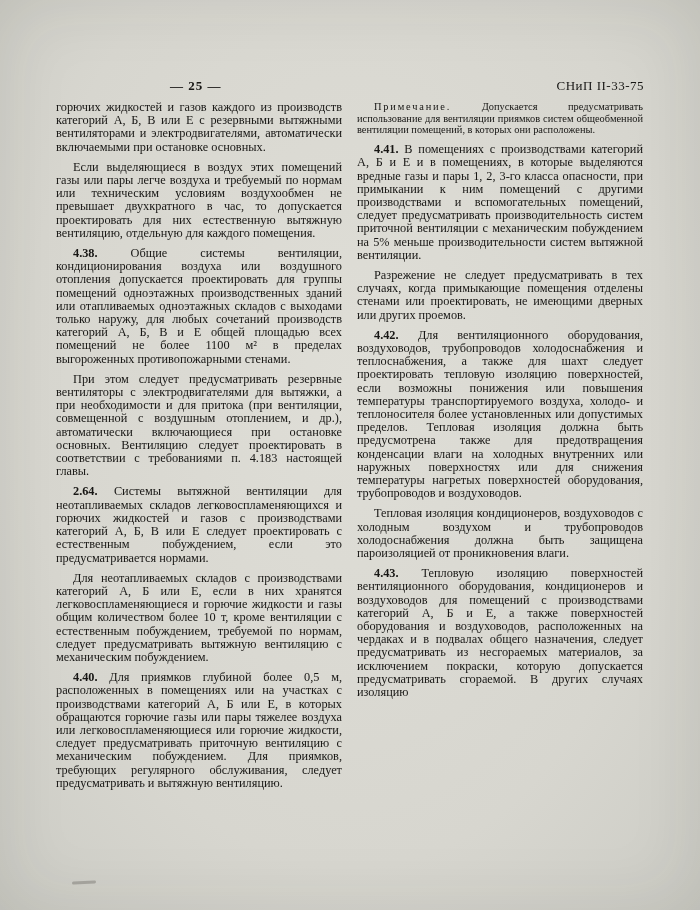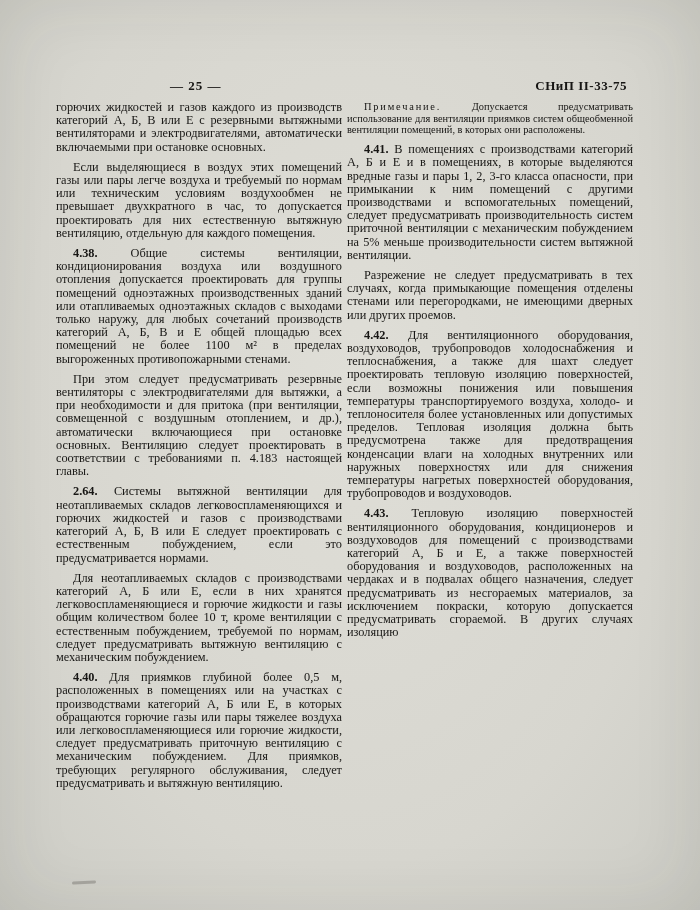--- a/index.html
+++ b/index.html
@@ -10,26 +10,26 @@
     background-image:radial-gradient(ellipse at 50% 42%, #dfded7 0%, #d7d6cf 65%, #ccccc5 100%);
     font-family:"Liberation Serif","DejaVu Serif",serif;
     color:#171614;
     box-shadow:inset 0 0 70px rgba(40,40,30,0.10);
   }
   .pagenum{
     position:absolute;top:78px;left:170px;
     font-weight:bold;font-size:13px;letter-spacing:1px;
   }
   .docref{
-    position:absolute;top:78px;right:73px;
-    font-weight:bold;font-size:13px;letter-spacing:.5px;
+    position:absolute;top:78px;right:56px;
+    font-weight:normal;font-size:13px;letter-spacing:.5px;
   }
   .columns{
     position:absolute;top:101px;left:56px;
-    display:flex;gap:5px;
+    display:flex;gap:15px;
   }
   .col{width:286px;}
   .p{
     margin:0 0 7px;
     text-indent:17px;
     text-align:justify;
     font-size:12.3px;
     line-height:13.2px;
     hyphens:auto;
   }
@@ -63,22 +63,23 @@
       <p class="p"><b class="lead">4.38.</b> <span>Общие системы вентиляции, кондиционирования воздуха или воздушного отопления допускается проектировать для группы помещений одноэтажных производственных зданий или отапливаемых одноэтажных складов с выходами только наружу, для любых сочетаний производств категорий А, Б, В и Е общей площадью всех помещений не более 1100 м² в пределах выгороженных противопожарными стенами.</span></p>
       <p class="p"><span>При этом следует предусматривать резервные вентиляторы с электродвигателями для вытяжки, а при необходимости и для притока (при вентиляции, совмещенной с воздушным отоплением, и др.), автоматически включающиеся при остановке основных. Вентиляцию следует проектировать в соответствии с требованиями п. 4.183 настоящей главы.</span></p>
       <p class="p"><b class="lead">2.64.</b> <span>Системы вытяжной вентиляции для неотапливаемых складов легковоспламеняющихся и горючих жидкостей и газов с производствами категорий А, Б, В или Е следует проектировать с естественным побуждением, если это предусматривается нормами.</span></p>
       <p class="p"><span>Для неотапливаемых складов с производствами категорий А, Б или Е, если в них хранятся легковоспламеняющиеся и горючие жидкости и газы общим количеством более 10 т, кроме вентиляции с естественным побуждением, требуемой по нормам, следует предусматривать вытяжную вентиляцию с механическим побуждением.</span></p>
       <p class="p"><b class="lead">4.40.</b> <span>Для приямков глубиной более 0,5 м, расположенных в помещениях или на участках с производствами категорий А, Б или Е, в которых обращаются горючие газы или пары тяжелее воздуха или легковоспламеняющиеся или горючие жидкости, следует предусматривать приточную вентиляцию с механическим побуждением. Для приямков, требующих регулярного обслуживания, следует предусматривать и вытяжную вентиляцию.</span></p>
     </div>
 
     <div class="col">
       <p class="p note"><span class="note-label">Примечание.</span> <span>Допускается предусматривать использование для вентиляции приямков систем общеобменной вентиляции помещений, в которых они расположены.</span></p>
       <p class="p"><b class="lead">4.41.</b> <span>В помещениях с производствами категорий А, Б и Е и в помещениях, в которые выделяются вредные газы и пары 1, 2, 3-го класса опасности, при примыкании к ним помещений с другими производствами и вспомогательных помещений, следует предусматривать производительность систем приточной вентиляции с механическим побуждением на 5% меньше производительности систем вытяжной вентиляции.</span></p>
-      <p class="p"><span>Разрежение не следует предусматривать в тех случаях, когда примыкающие помещения отделены стенами или перегородками, не имеющими дверных или других проемов.</span></p>
+      <p class="p"><span>Разрежение не следует предусматривать в тех случаях, когда примыкающие помещения отделены стенами или проектировать, не имеющими дверных или других проемов.</span></p>
       <p class="p"><b class="lead">4.42.</b> <span>Для вентиляционного оборудования, воздуховодов, трубопроводов холодоснабжения и теплоснабжения, а также для шахт следует проектировать тепловую изоляцию поверхностей, если возможны понижения или повышения температуры транспортируемого воздуха, холодо- и теплоносителя более установленных или допустимых пределов. Тепловая изоляция должна быть предусмотрена также для предотвращения конденсации влаги на холодных внутренних или наружных поверхностях или для снижения температуры нагретых поверхностей оборудования, трубопроводов и воздуховодов.</span></p>
+      <p class="p"><span>Тепловая изоляция кондиционеров, воздуховодов с холодным воздухом и трубопроводов холодоснабжения должна быть защищена пароизоляцией от проникновения влаги.</span></p>
       <p class="p"><b class="lead">4.43.</b> <span>Тепловую изоляцию поверхностей вентиляционного оборудования, кондиционеров и воздуховодов для помещений с производствами категорий А, Б и Е, а также поверхностей оборудования и воздуховодов, расположенных на чердаках и в подвалах общего назначения, следует предусматривать из несгораемых материалов, за исключением покраски, которую допускается предусматривать сгораемой. В других случаях изоляцию</span></p>
     </div>
 
   </div>
 
   <div class="smudge"></div>
 
 </div>
 
 </body></html>

